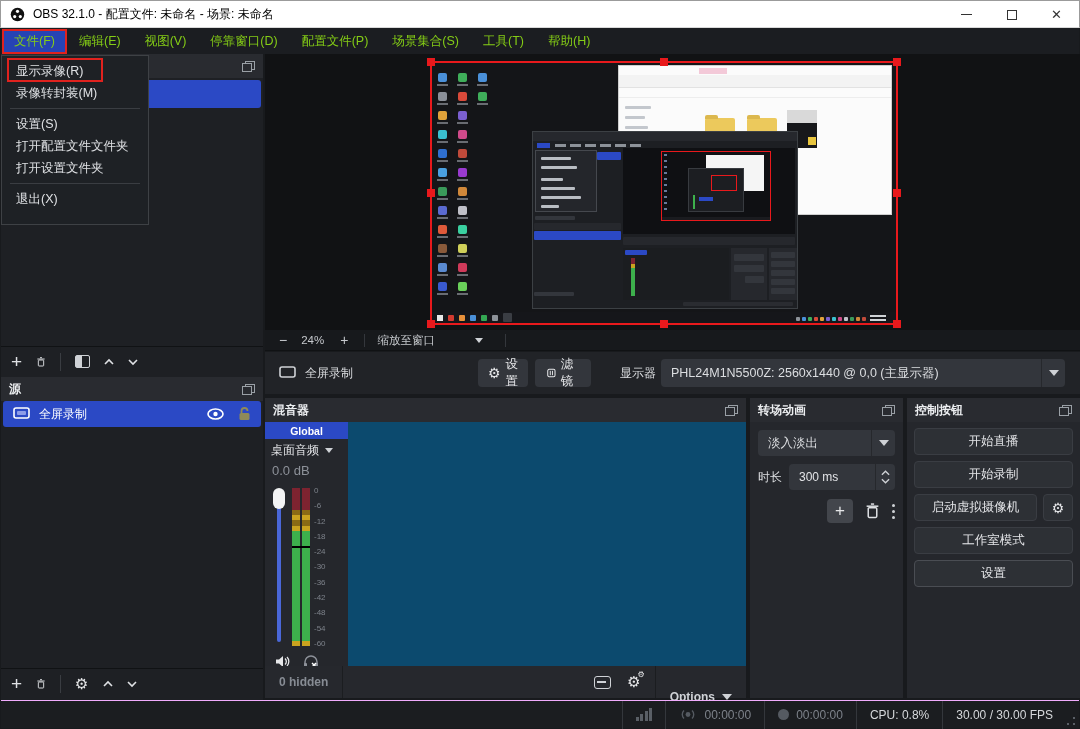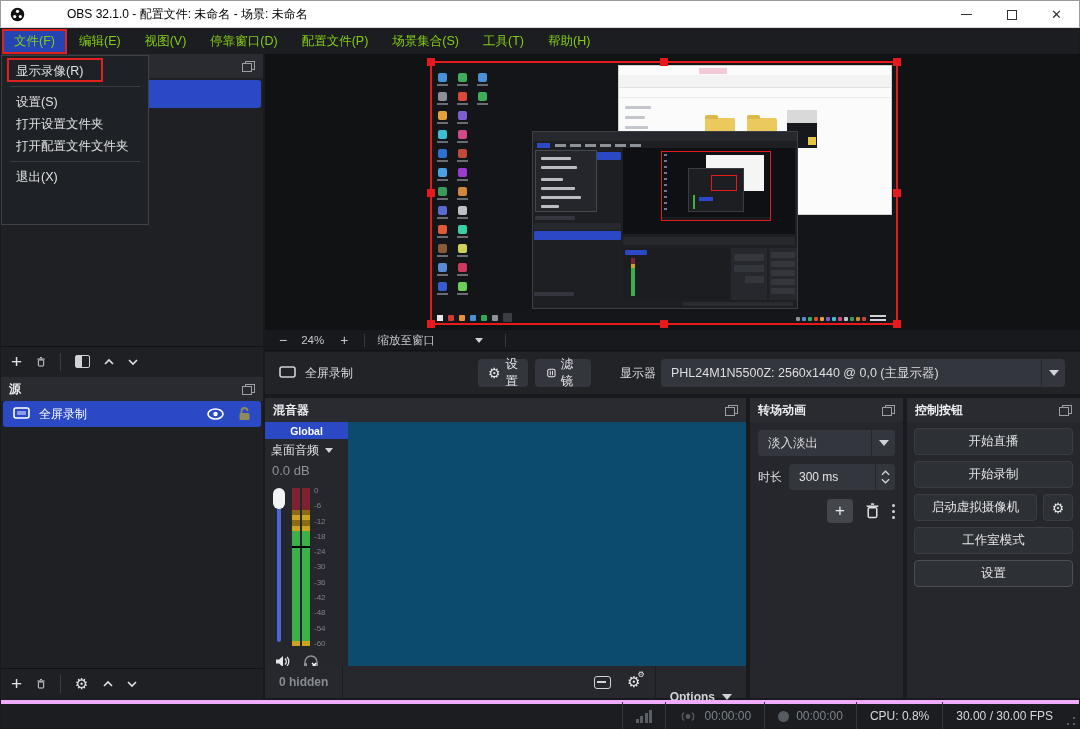--- a/index.html
+++ b/index.html
@@ -3,21 +3,21 @@
 <meta charset="utf-8">
 <style>
   * { margin:0; padding:0; box-sizing:border-box; }
   html,body { width:1080px; height:729px; }
   body { font-family:"Liberation Sans","DejaVu Sans",sans-serif; font-size:12px; color:#e6e7e9;
          background:#181a1d; position:relative; overflow:hidden; }
   .abs { position:absolute; }
 
   
   .titlebar { left:0; top:0; width:1080px; height:28px; background:#ffffff; color:#111;
-              border:1px solid #9b9b9b; border-bottom:1px solid #d9d9d9; display:flex; align-items:center;gap:34px; }
+              border:1px solid #9b9b9b; border-bottom:1px solid #d9d9d9; display:flex; align-items:center; }
   .titlebar .logo { width:15px; height:15px; margin:0 8px 0 9px; }
   .titlebar .title { font-size:12px; color:#000; }
   .win-btns { position:absolute; right:0; top:0; height:27px; display:flex; }
   .win-btn { width:45px; height:27px; display:flex; align-items:center; justify-content:center; color:#333; }
   .min-glyph { width:11px; height:1.5px; background:#333; }
   .max-glyph { width:10px; height:10px; border:1.5px solid #333; }
   .close-glyph { font-size:13px; color:#333; }
 
   
   .menubar { left:1px; top:28px; width:1078px; height:26px; background:#1b1d21; display:flex; align-items:center; }
@@ -141,21 +141,21 @@
 
   .controls { left:907px; top:398px; width:173px; height:300px; background:#25272c; }
   .ctl-body { padding:6px 7px; display:flex; flex-direction:column; gap:6px; }
   .ctl-btn { height:27px; background:#2d3035; border:1px solid #3a3d43; border-radius:4px;
              display:flex; align-items:center; justify-content:center; font-size:12.5px; color:#e4e5e8; }
   .vc-row { display:flex; gap:6px; }
   .vc-row .ctl-btn:first-child { flex:1; }
   .gear-btn { width:30px; }
 
   
-  .statusbar { left:1px; top:700px; width:1078px; height:28px; background:#1b1d20; border-top:4px solid #f0abfc;
+  .statusbar { left:1px; top:700px; width:1078px; height:28px; background:#1b1d20; border-top:1px solid #f0abfc;
                display:flex; align-items:center; justify-content:flex-end; color:#7d828a; font-size:12px; }
   .sb-sep { width:1px; height:28px; background:#34373c; }
   .sb-item { display:flex; align-items:center; gap:7px; padding:0 13px; white-space:nowrap; }
   .sb-light { color:#d6d8db; }
   .sigbars { display:flex; align-items:flex-end; gap:1.5px; }
   .sigbars i { width:3px; background:#5a5f66; display:block; }
   .grip { width:10px; height:10px; margin:0 3px 2px 0; align-self:flex-end;
           background:radial-gradient(circle at 8px 2px,#5a5f66 1.2px,transparent 1.4px),
                      radial-gradient(circle at 8px 8px,#5a5f66 1.2px,transparent 1.4px),
                      radial-gradient(circle at 2px 8px,#5a5f66 1.2px,transparent 1.4px); }
@@ -260,24 +260,25 @@
       </svg>
   </div>
 </div>
 
 <div class="abs file-menu">
   <div style="height:4px;"></div>
   <div class="fm-item">
     <span>显示录像(R)</span>
     <div class="fm-annotation"></div>
   </div>
+  <div class="fm-item">录像转封装(M)</div>
   <div class="fm-sep"></div>
   <div class="fm-item">设置(S)</div>
+  <div class="fm-item">打开配置文件文件夹</div>
   <div class="fm-item">打开设置文件夹</div>
-  <div class="fm-item">打开配置文件文件夹</div>
   <div class="fm-sep"></div>
   <div class="fm-item">退出(X)</div>
 </div>
 
 <div class="abs preview">
   <div class="capture">
     <div id="deskicons">
         <div class="desk-icon" style="left: 6px; top: 10px; background: rgb(74, 144, 217);"></div>
         <div class="desk-icon" style="left: 26px; top: 10px; background: rgb(63, 174, 90);"></div>
         <div class="desk-icon" style="left: 6px; top: 29px; background: rgb(138, 143, 152);"></div>

